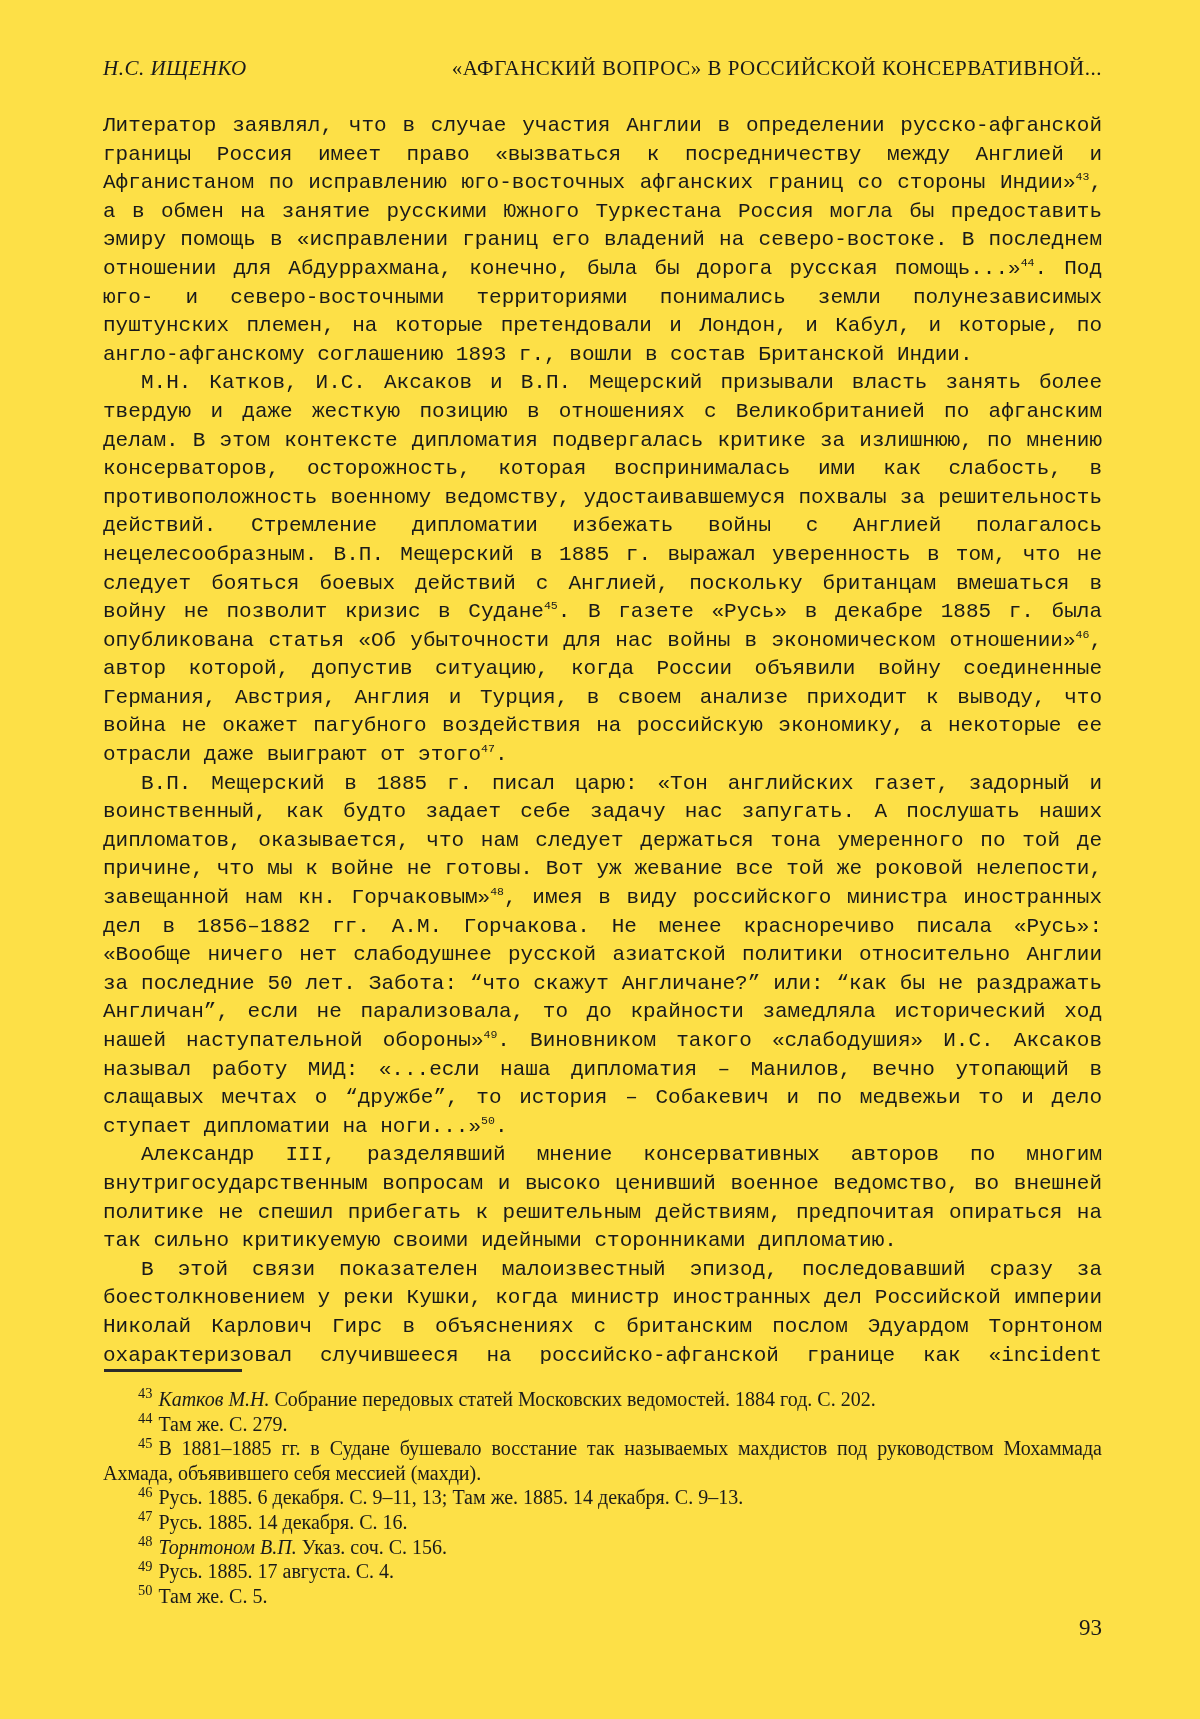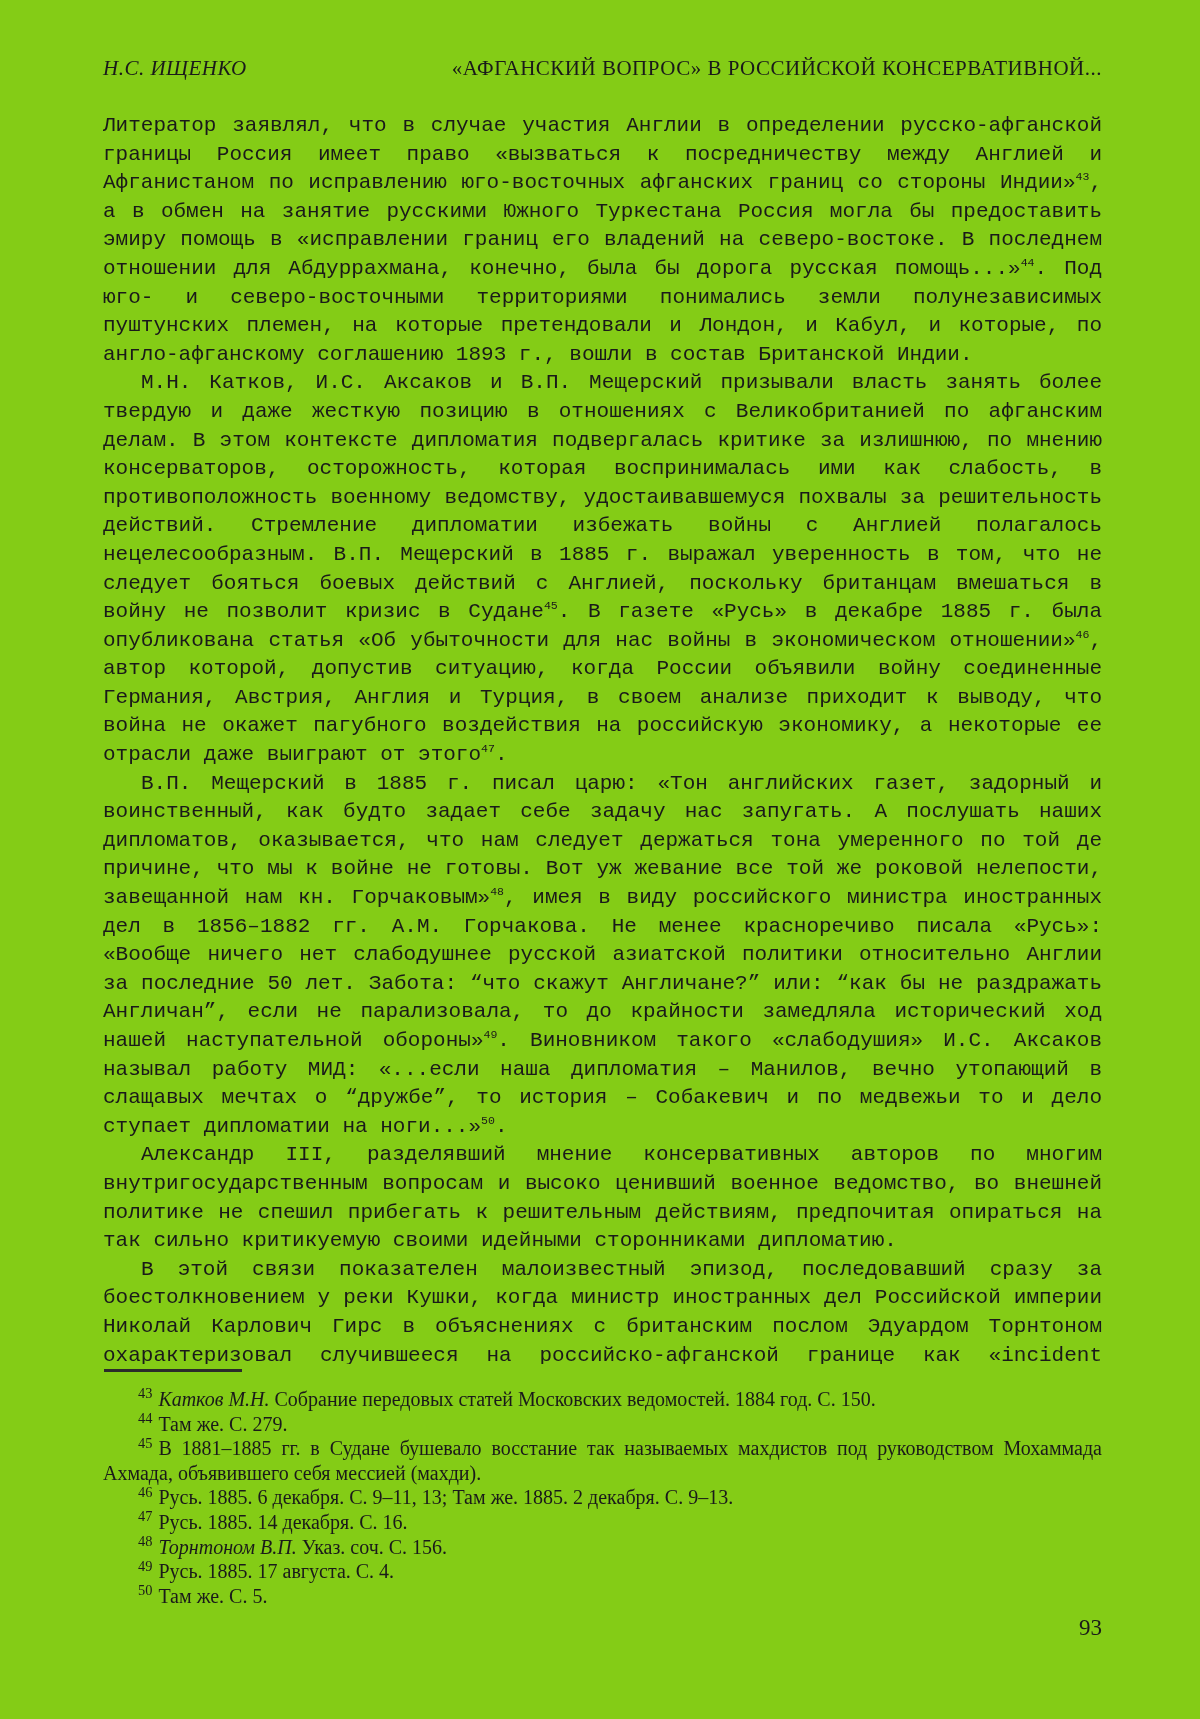--- a/index.html
+++ b/index.html
@@ -4,21 +4,21 @@
 <style>
   html, body {
     margin: 0;
     padding: 0;
     background: #ffffff;
   }
   .page {
     position: relative;
     width: 1200px;
     height: 1719px;
-    background: #84cc16;
+    background: #fde047;
     font-family: "Liberation Serif", serif;
     color: #1a1a1a;
     overflow: hidden;
   }
   .header {
     position: absolute;
     left: 103px;
     right: 98px;
     top: 56px;
     display: flex;
@@ -112,24 +112,24 @@
     <p class="para indent"><span>В.П. Мещерский в 1885 г. писал царю: «Тон английских газет, задорный и воинственный, как будто задает себе задачу нас запугать. А послушать наших дипломатов, оказывается, что нам следует держаться тона умеренного по той де причине, что мы к войне не готовы. Вот уж жевание все той же роковой нелепости, завещанной нам кн. Горчаковым»</span><sup class="fn-ref">48</sup><span>, имея в виду российского министра иностранных дел в 1856–1882 гг. А.М. Горчакова. Не менее красноречиво писала «Русь»: «Вообще ничего нет слабодушнее русской азиатской политики относительно Англии за последние 50 лет. Забота: “что скажут Англичане?” или: “как бы не раздражать Англичан”, если не парализовала, то до крайности замедляла исторический ход нашей наступательной обороны»</span><sup class="fn-ref">49</sup><span>. Виновником такого «слабодушия» И.С. Аксаков называл работу МИД: «...если наша дипломатия – Манилов, вечно утопающий в слащавых мечтах о “дружбе”, то история – Собакевич и по медвежьи то и дело ступает дипломатии на ноги...»</span><sup class="fn-ref">50</sup><span>.</span></p>
 
     <p class="para indent"><span>Александр III, разделявший мнение консервативных авторов по многим внутригосударственным вопросам и высоко ценивший военное ведомство, во внешней политике не спешил прибегать к решительным действиям, предпочитая опираться на так сильно критикуемую своими идейными сторонниками дипломатию.</span></p>
 
     <p class="para indent"><span>В этой связи показателен малоизвестный эпизод, последовавший сразу за боестолкновением у реки Кушки, когда министр иностранных дел Российской империи Николай Карлович Гирс в объяснениях с британским послом Эдуардом Торнтоном охарактеризовал случившееся на российско-афганской границе как «incident fâcheux» (т.е. «досадный», «неприятный», «нежелательный», «неблагоприятный»; в английской прессе – «unhappy incident», в российской – «несчастный случай»). Слова Н.К. Гирса подверглись критике не только консервативной прессы, но и читавшего ее императора, который довольно резко выразил свое недовольство главе МИД в личной переписке с ним. Однако поначалу близко воспринявший</span></p>
   </div>
 
   <div class="footnote-rule"></div>
 
   <div class="footnotes">
-    <p class="footnote"><sup>43</sup><span class="fn-author">Катков М.Н.</span><span> Собрание передовых статей Московских ведомостей. 1884 год. С. 150.</span></p>
+    <p class="footnote"><sup>43</sup><span class="fn-author">Катков М.Н.</span><span> Собрание передовых статей Московских ведомостей. 1884 год. С. 202.</span></p>
     <p class="footnote"><sup>44</sup><span class="fn-author"></span><span>Там же. С. 279.</span></p>
     <p class="footnote"><sup>45</sup><span class="fn-author"></span><span>В 1881–1885 гг. в Судане бушевало восстание так называемых махдистов под руководством Мохаммада Ахмада, объявившего себя мессией (махди).</span></p>
-    <p class="footnote"><sup>46</sup><span class="fn-author"></span><span>Русь. 1885. 6 декабря. С. 9–11, 13; Там же. 1885. 2 декабря. С. 9–13.</span></p>
+    <p class="footnote"><sup>46</sup><span class="fn-author"></span><span>Русь. 1885. 6 декабря. С. 9–11, 13; Там же. 1885. 14 декабря. С. 9–13.</span></p>
     <p class="footnote"><sup>47</sup><span class="fn-author"></span><span>Русь. 1885. 14 декабря. С. 16.</span></p>
     <p class="footnote"><sup>48</sup><span class="fn-author">Торнтоном В.П.</span><span> Указ. соч. С. 156.</span></p>
     <p class="footnote"><sup>49</sup><span class="fn-author"></span><span>Русь. 1885. 17 августа. С. 4.</span></p>
     <p class="footnote"><sup>50</sup><span class="fn-author"></span><span>Там же. С. 5.</span></p>
   </div>
 
   <div class="page-number">93</div>
 
 </div>
 

